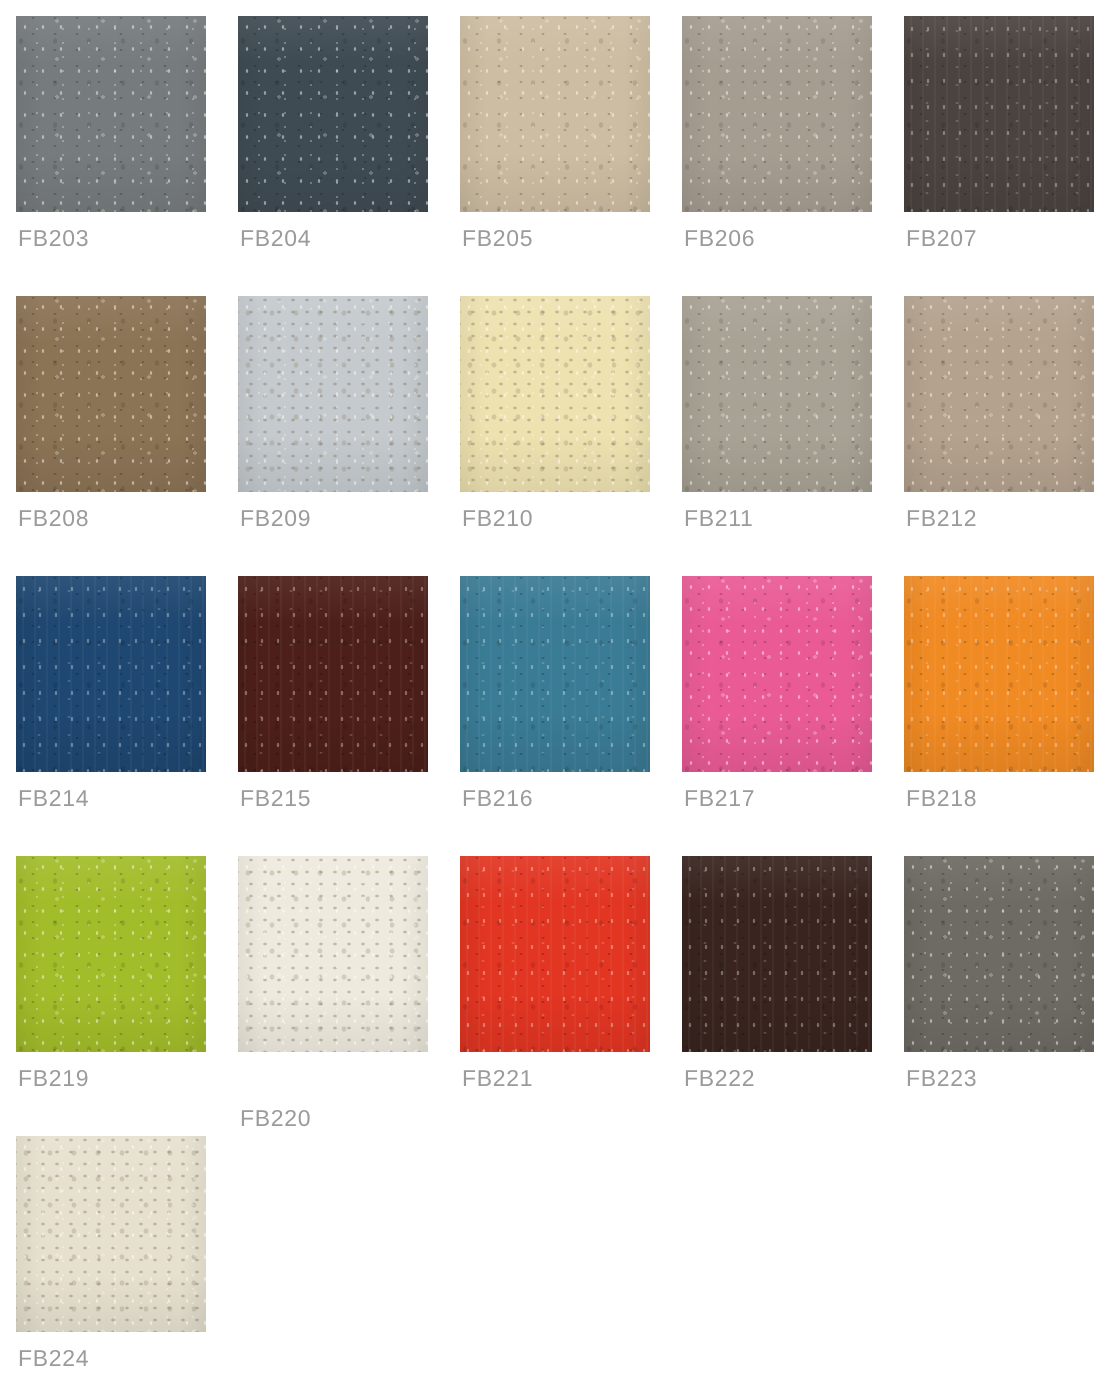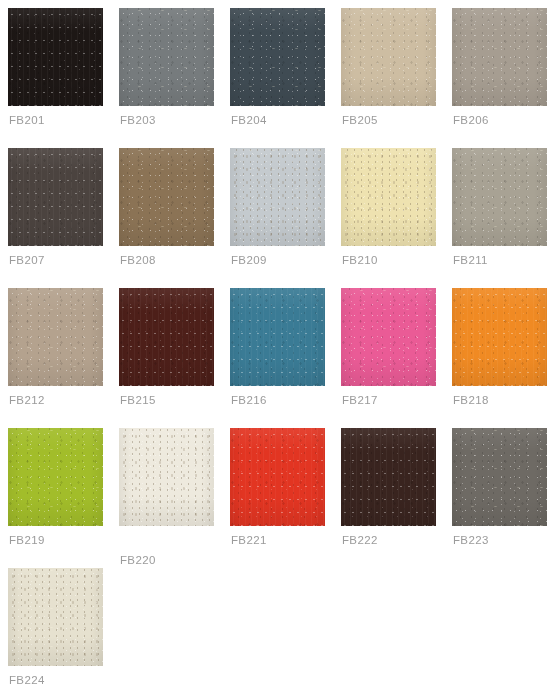--- a/index.html
+++ b/index.html
@@ -104,28 +104,20 @@
     color: #9b9b9b;
     white-space: nowrap;
     user-select: none;
   }
 </style>
 </head>
 <body style="background: rgb(255, 255, 255);">
 
 <div id="swatch-grid">
     <div class="swatch-cell">
-      <div class="swatch-chip tex-fibre" title="near-black" style="background-color: rgb(29, 23, 21);">
-        <div class="tex-shade"></div>
-        <div class="tex-dark"></div>
-        <div class="tex-light"></div>
-      </div>
-      <div class="swatch-label" style="color: rgb(155, 155, 155);">FB201</div>
-    </div>
-    <div class="swatch-cell">
       <div class="swatch-chip" title="medium grey" style="background-color: rgb(118, 123, 125);">
         <div class="tex-shade"></div>
         <div class="tex-dark"></div>
         <div class="tex-light"></div>
       </div>
       <div class="swatch-label" style="color: rgb(155, 155, 155);">FB203</div>
     </div>
     <div class="swatch-cell">
       <div class="swatch-chip" title="dark blue-grey" style="background-color: rgb(63, 75, 83);">
         <div class="tex-shade"></div>
@@ -190,20 +182,28 @@
       </div>
       <div class="swatch-label" style="color: rgb(155, 155, 155);">FB211</div>
     </div>
     <div class="swatch-cell">
       <div class="swatch-chip" title="light warm taupe" style="background-color: rgb(180, 162, 142);">
         <div class="tex-shade"></div>
         <div class="tex-dark"></div>
         <div class="tex-light"></div>
       </div>
       <div class="swatch-label" style="color: rgb(155, 155, 155);">FB212</div>
+    </div>
+    <div class="swatch-cell">
+      <div class="swatch-chip tex-fibre" title="deep navy blue" style="background-color: rgb(30, 71, 113);">
+        <div class="tex-shade"></div>
+        <div class="tex-dark"></div>
+        <div class="tex-light"></div>
+      </div>
+      <div class="swatch-label" style="color: rgb(155, 155, 155);">FB214</div>
     </div>
     <div class="swatch-cell">
       <div class="swatch-chip tex-fibre" title="dark oxblood brown" style="background-color: rgb(77, 31, 25);">
         <div class="tex-shade"></div>
         <div class="tex-dark"></div>
         <div class="tex-light"></div>
       </div>
       <div class="swatch-label" style="color: rgb(155, 155, 155);">FB215</div>
     </div>
     <div class="swatch-cell">

